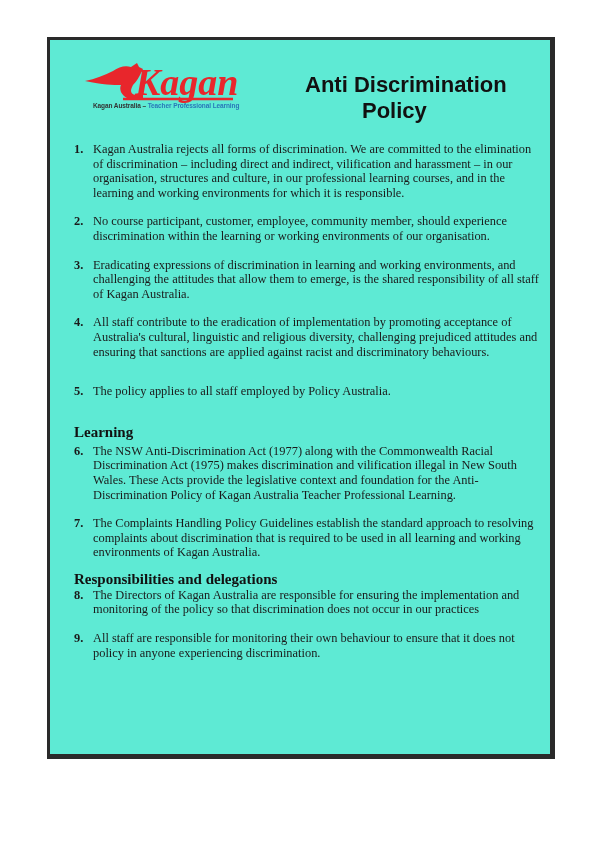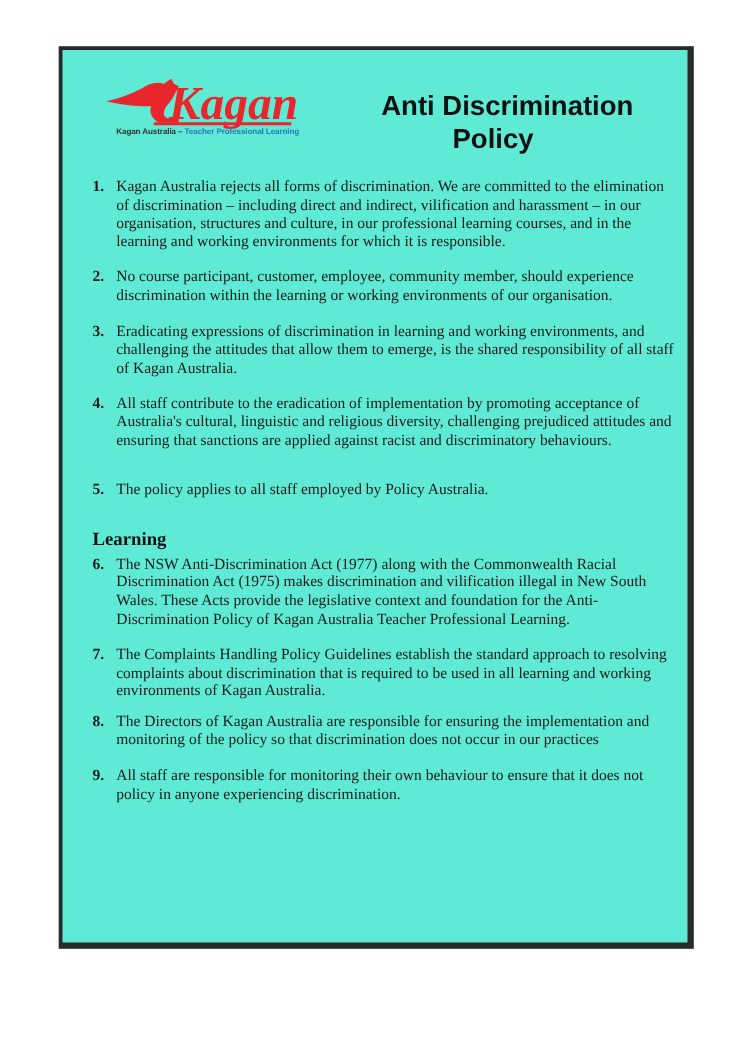--- a/index.html
+++ b/index.html
@@ -80,20 +80,21 @@
       <span class="num">6.</span>
       <span class="txt">The NSW Anti-Discrimination Act (1977) along with the Commonwealth Racial Discrimination Act (1975) makes discrimination and vilification illegal in New South Wales. These Acts provide the legislative context and foundation for the Anti-Discrimination Policy of Kagan Australia Teacher Professional Learning.</span>
     </div>
     <div style="height:14px"></div>
     <div class="item">
       <span class="num">7.</span>
       <span class="txt">The Complaints Handling Policy Guidelines establish the standard approach to resolving complaints about discrimination that is required to be used in all learning and working environments of Kagan Australia.</span>
     </div>
 
     <div style="height:10px"></div>
+    <h2>Responsibilities and delegations</h2>
     <div class="item">
       <span class="num">8.</span>
       <span class="txt">The Directors of Kagan Australia are responsible for ensuring the implementation and monitoring of the policy so that discrimination does not occur in our practices</span>
     </div>
     <div style="height:14px"></div>
     <div class="item">
       <span class="num">9.</span>
       <span class="txt">All staff are responsible for monitoring their own behaviour to ensure that it does not policy in anyone experiencing discrimination.</span>
     </div>
 

